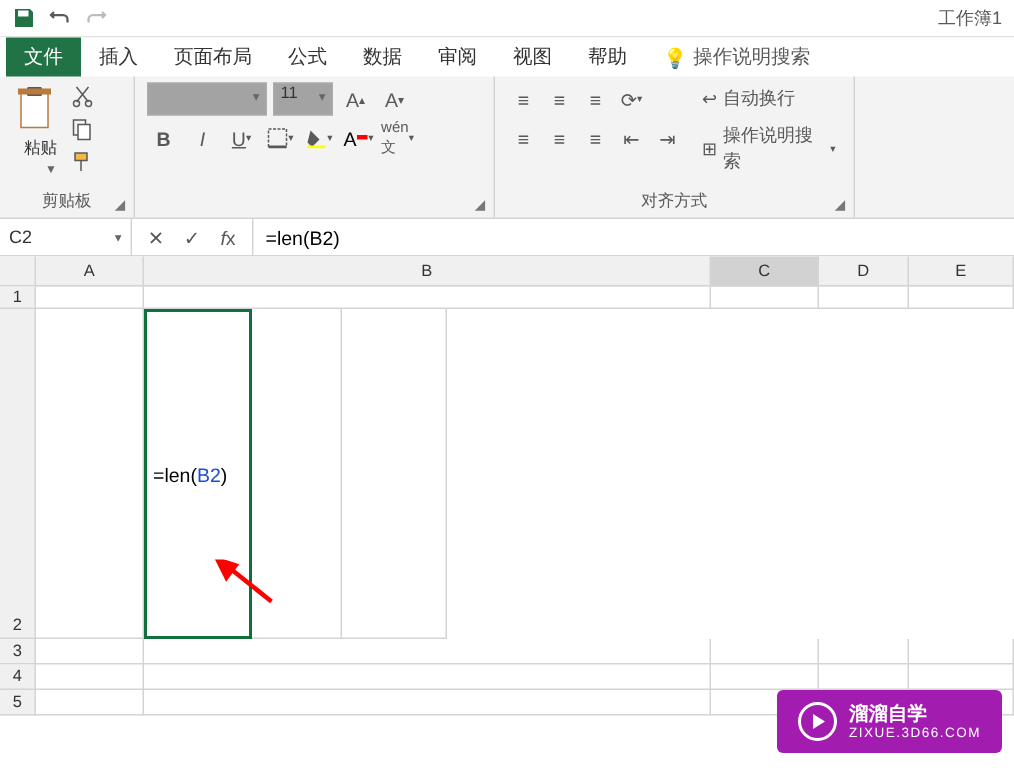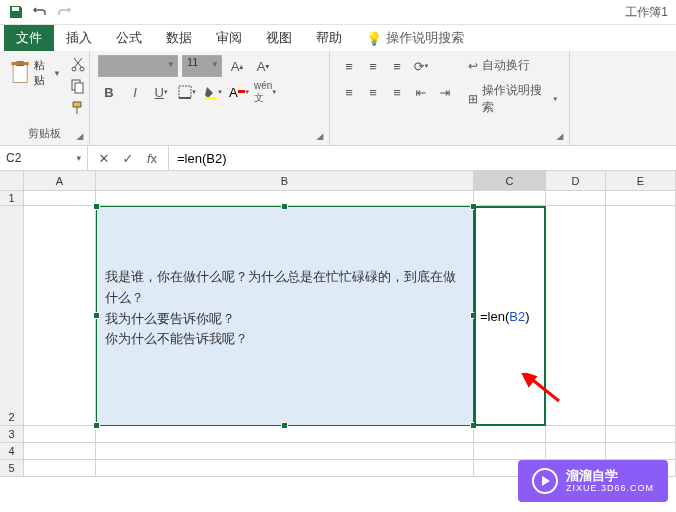--- a/index.html
+++ b/index.html
@@ -9,21 +9,21 @@
 .title-text{position:absolute;right:8px;top:4px;color:#595959;font-size:12px;}
 .tabs{height:26px;background:#fff;display:flex;align-items:flex-end;padding-left:4px;}
 .tab{padding:4px 12px;font-size:13px;color:#333;cursor:pointer;}
 .tab.file{background:#217346;color:#fff;}
 .tab.active{color:#217346;border-bottom:2px solid #217346;}
 .tab.help-icon{display:flex;align-items:center;gap:4px;color:#595959;}
 .ribbon{height:95px;background:#f3f3f3;border-bottom:1px solid #d4d4d4;display:flex;}
 .group{border-right:1px solid #d4d4d4;padding:4px 8px 2px;display:flex;flex-direction:column;position:relative;}
 .group-label{text-align:center;font-size:11px;color:#595959;margin-top:auto;padding-bottom:2px;}
 .clipboard-area{display:flex;gap:4px;align-items:flex-start;}
-.paste-btn{display:flex;align-items:center;gap:2px;padding:2px;}
+.paste-btn{display:flex;flex-direction:column;align-items:flex-end;gap:2px;padding:2px;}
 .paste-icon{width:28px;height:32px;}
 .small-icons{display:flex;flex-direction:column;gap:4px;}
 .sm-ic{width:22px;height:18px;display:flex;align-items:center;justify-content:center;}
 .font-area{display:flex;flex-direction:column;gap:4px;flex:1;}
 .font-row{display:flex;gap:4px;align-items:center;}
 .font-combo{border:1px solid #ababab;background:#a3a3a3;height:22px;padding:0 16px 0 4px;font-size:11px;min-width:80px;position:relative;}
 .font-combo::after{content:"▾";position:absolute;right:4px;top:3px;color:#666;font-size:9px;}
 .size-combo{width:40px;min-width:40px;}
 .fbtn{width:22px;height:22px;border:1px solid transparent;display:flex;align-items:center;justify-content:center;color:#595959;font-size:13px;}
 .align-area{display:flex;flex-direction:column;gap:4px;}
@@ -56,21 +56,21 @@
 .cell{border-right:1px solid #d4d4d4;border-bottom:1px solid #d4d4d4;padding:0 4px;display:flex;align-items:center;font-size:13px;color:#333;}
 .cell.b2{background:#deebf7;border:1px solid #0f703b;position:relative;align-items:flex-start;padding:60px 8px 8px 8px;line-height:1.6;}
 .cell.b2 .handle{position:absolute;width:7px;height:7px;background:#0f703b;border:1px solid #fff;}
 .h-tl{top:-4px;left:-4px;} .h-tr{top:-4px;right:-4px;} .h-bl{bottom:-4px;left:-4px;} .h-br{bottom:-4px;right:-4px;}
 .h-tm{top:-4px;left:50%;margin-left:-4px;} .h-bm{bottom:-4px;left:50%;margin-left:-4px;}
 .h-ml{left:-4px;top:50%;margin-top:-4px;} .h-mr{right:-4px;top:50%;margin-top:-4px;}
 .cell.c2{border:2px solid #0f703b;justify-content:flex-start;font-size:13px;color:#000;}
 .cell.c2 .ref{color:#1d4ed8;}
 .arrow{position:absolute;top:165px;left:45px;width:40px;height:30px;}
 .arrow-line{stroke:#ff0000;stroke-width:3;fill:#ff0000;}
-.watermark{position:absolute;bottom:10px;right:8px;background:#8b5cf6;color:#fff;padding:8px 14px;border-radius:4px;display:flex;align-items:center;gap:8px;font-size:11px;}
+.watermark{position:absolute;bottom:10px;right:8px;background:#a21caf;color:#fff;padding:8px 14px;border-radius:4px;display:flex;align-items:center;gap:8px;font-size:11px;}
 .play-ic{width:26px;height:26px;border:2px solid #fff;border-radius:50%;display:flex;align-items:center;justify-content:center;}
 .play-ic::before{content:"";border-left:8px solid #fff;border-top:5px solid transparent;border-bottom:5px solid transparent;margin-left:2px;}
 .wm-text{display:flex;flex-direction:column;line-height:1.2;}
 .wm-zh{font-size:13px;font-weight:bold;}
 .wm-en{font-size:9px;letter-spacing:1px;}
 svg.icon-svg{width:16px;height:16px;}
 </style>
 </head>
 <body>
 
@@ -89,20 +89,21 @@
       <svg class="icon-svg" viewBox="0 0 16 16">
         <path fill="none" stroke="#bbb" stroke-width="1.5" d="M12 8l2-2-2-2M14 6H6a3 3 0 00-3 3v2"></path>
       </svg>
     </span>
   <span class="title-text">工作簿1</span>
 </div>
 
 <div class="tabs">
   <div class="tab file">文件</div>
   <div class="tab">插入</div>
+  <div class="tab">页面布局</div>
   <div class="tab">公式</div>
   <div class="tab">数据</div>
   <div class="tab">审阅</div>
   <div class="tab">视图</div>
   <div class="tab">帮助</div>
   <div class="tab help-icon">
     <span>💡</span>
     <span>操作说明搜索</span>
   </div>
 </div>
@@ -214,20 +215,21 @@
             <span>↩</span>
             <span>自动换行</span>
           </div>
         <div class="wrap-btn">
             <span>⊞</span>
             <span>操作说明搜索</span>
             <span style="font-size:7px;">▾</span>
           </div>
       </div>
     </div>
+    <div class="group-label">对齐方式</div>
     <div class="launcher">◢</div>
   </div>
 
 </div>
 
 <div class="fbar">
   <div class="namebox">C2</div>
   <div class="fbar-icons">
     <span class="fbar-icon">✕</span>
     <span class="fbar-icon">✓</span>
@@ -256,33 +258,20 @@
     <div class="cells">
       <div class="row">
         <div class="cell colA r1"></div>
         <div class="cell colB r1"></div>
         <div class="cell colC r1"></div>
         <div class="cell colD r1"></div>
         <div class="cell colE r1"></div>
       </div>
       <div class="row">
         <div class="cell colA r2"></div>
-        <div class="cell colB r2 b2">
-          <span style="white-space:pre-line;">我是谁，你在做什么呢？为什么总是在忙忙碌碌的，到底在做什么？
-我为什么要告诉你呢？
-你为什么不能告诉我呢？</span>
-          <div class="handle h-tl"></div>
-          <div class="handle h-tr"></div>
-          <div class="handle h-bl"></div>
-          <div class="handle h-br"></div>
-          <div class="handle h-tm"></div>
-          <div class="handle h-bm"></div>
-          <div class="handle h-ml"></div>
-          <div class="handle h-mr"></div>
-        </div>
         <div class="cell colC r2 c2" style="position:relative;">
           <span>
             <span>=len(</span><span class="ref">B2</span><span>)</span>
           </span>
           <svg class="arrow" viewBox="0 0 40 30">
             <line x1="38" y1="28" x2="8" y2="4" class="arrow-line"></line>
             <polygon points="2,0 14,4 8,12" class="arrow-line"></polygon>
           </svg>
         </div>
         <div class="cell colD r2"></div>

